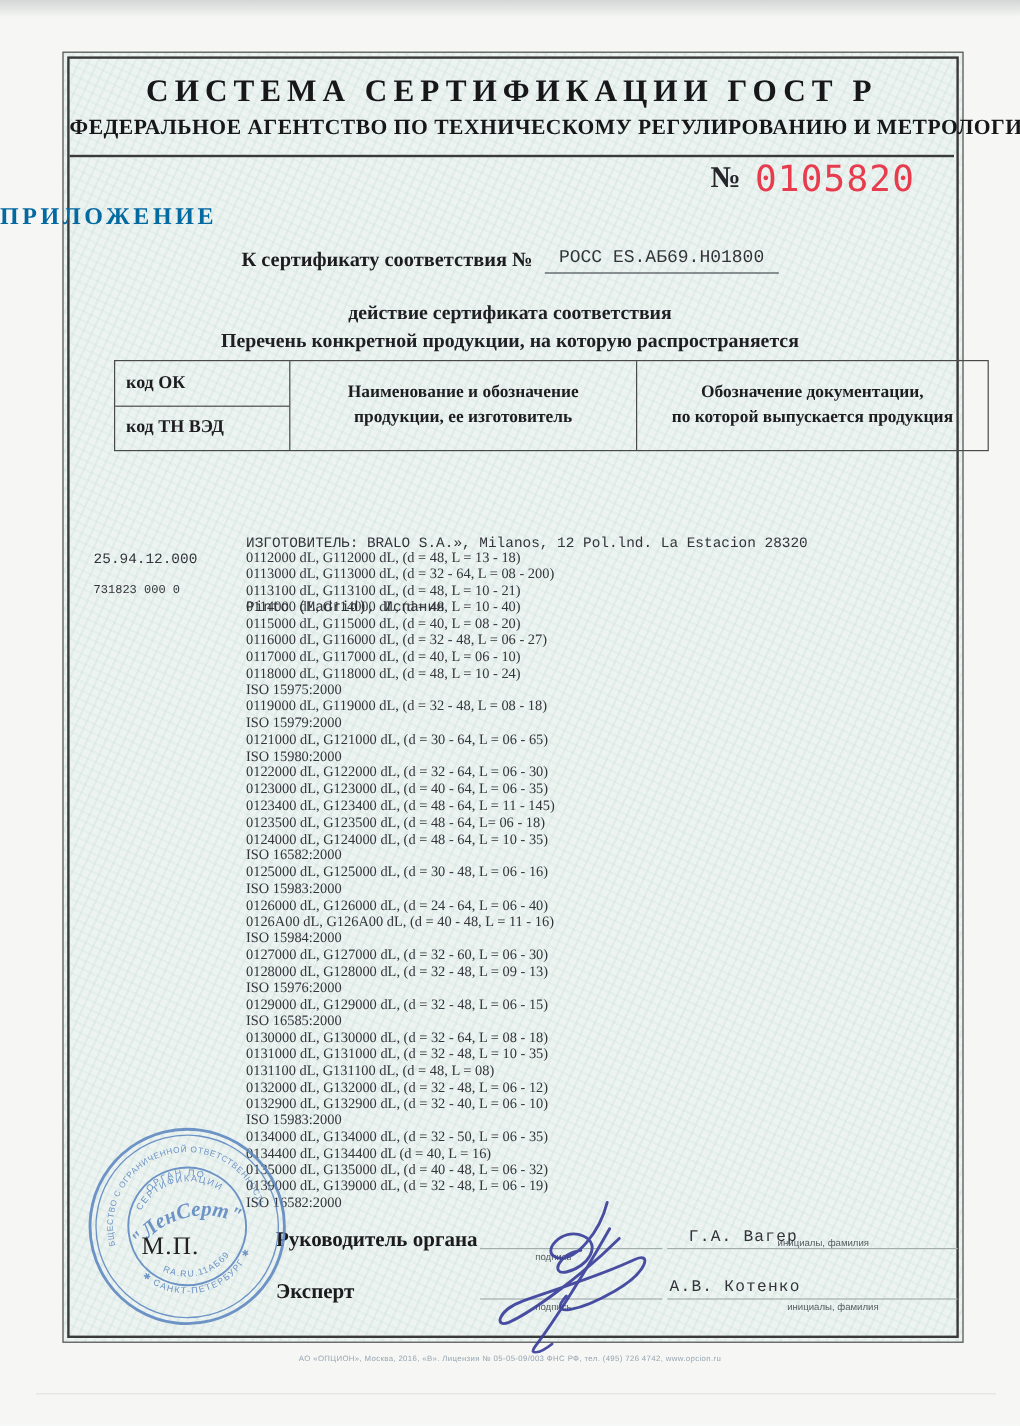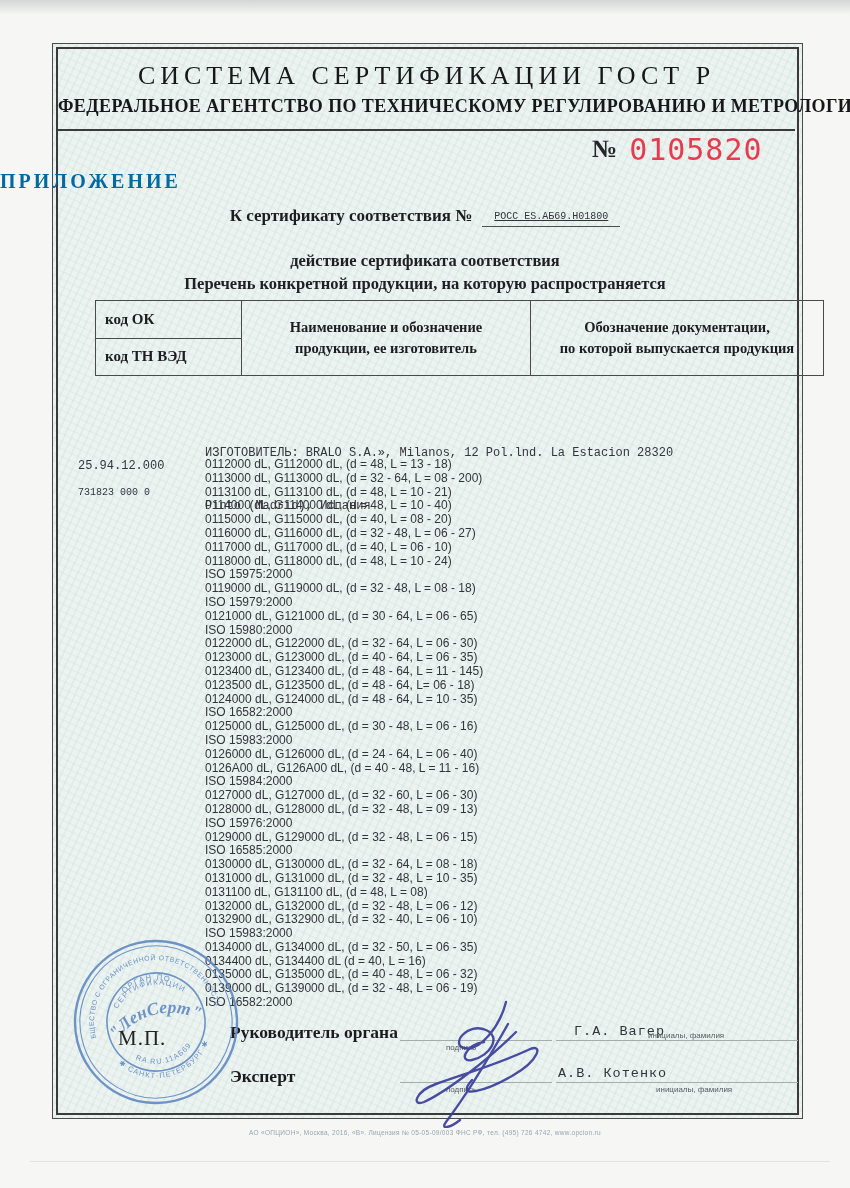--- a/index.html
+++ b/index.html
@@ -19,53 +19,53 @@
     background-image:
       repeating-linear-gradient(115deg, rgba(186,214,206,.20) 0 2px, rgba(0,0,0,0) 2px 7px),
       repeating-linear-gradient(25deg, rgba(186,214,206,.15) 0 2px, rgba(0,0,0,0) 2px 7px);
   }
   .frame::before{content:"";position:absolute;inset:3px;border:2px solid #3a3a3a;pointer-events:none;}
 
   .header-band{
     position:absolute;left:58px;top:49px;width:737px;height:80px;
     border-bottom:2.5px solid #3a3a3a;text-align:center;
   }
-  .header-title{margin-top:12px;font-size:26px;font-weight:normal;letter-spacing:5px;white-space:nowrap;color:#17171a;}
+  .header-title{margin-top:12px;font-size:26px;font-weight:bold;letter-spacing:5px;white-space:nowrap;color:#17171a;}
   .header-subtitle{margin-top:5px;font-size:18px;font-weight:bold;letter-spacing:.4px;white-space:nowrap;color:#17171a;}
 
   .doc-number{position:absolute;left:592px;top:135px;display:flex;align-items:flex-start;gap:12px;}
   .doc-number .no{font-size:25px;font-weight:bold;color:#26262a;}
   .doc-number .digits{font-family:"DejaVu Sans Mono",monospace;font-size:30px;letter-spacing:1px;color:#e73c4e;margin-top:-3px;}
 
   .appendix-title{position:absolute;left:0;top:170px;width:100%;text-align:left;
     font-size:20px;font-weight:bold;letter-spacing:3px;color:#0369a1;}
 
   .cert-row{position:absolute;left:0;top:206px;width:100%;display:flex;justify-content:center;align-items:flex-end;gap:10px;}
   .cert-label{font-size:17px;font-weight:bold;padding-bottom:1px;}
-  .cert-value{font-family:"Liberation Mono",monospace;font-size:10px;color:#33343a;
-    padding:0 12px 4px 12px;border-bottom:1.5px solid #4a4f52;text-decoration:underline;}
+  .cert-value{font-family:"Liberation Mono",monospace;font-size:15px;color:#33343a;
+    padding:0 12px 4px 12px;border-bottom:1.5px solid #4a4f52;}
 
   .purpose{position:absolute;left:0;top:249px;width:100%;text-align:center;
     font-size:16.5px;font-weight:bold;line-height:23px;color:#202024;}
 
   .ptable{position:absolute;left:63px;top:300px;width:727px;height:74px;border:1.5px solid #4a4a4a;display:flex;margin-left:32px;}
   .ptable .c1{width:145px;border-right:1px solid #4a4a4a;display:flex;flex-direction:column;}
   .ptable .c1 .cell{flex:1;display:flex;align-items:center;padding-left:9px;font-size:15px;font-weight:bold;}
   .ptable .c1 .cell.top{border-bottom:1px solid #4a4a4a;}
   .ptable .c2{width:288px;border-right:1px solid #4a4a4a;}
   .ptable .c3{flex:1;}
   .ptable .c2,.ptable .c3{display:flex;flex-direction:column;justify-content:center;text-align:center;
     font-size:14.5px;font-weight:bold;line-height:21px;}
 
   .mono{font-family:"Liberation Mono",monospace;color:#33343a;}
   .manufacturer{position:absolute;left:205px;top:410px;font-size:12px;line-height:17.5px;white-space:pre;}
   .code-ok{position:absolute;left:78px;top:459px;font-size:12px;}
   .code-tnved{position:absolute;left:78px;top:487px;font-size:10px;}
   .product-list{position:absolute;left:205px;top:458px;}
-  .product-line{height:13.8px;line-height:13.8px;font-size:12px;white-space:pre;font-family:Liberation Sans, sans-serif;color:#33343a;}
+  .product-line{height:13.8px;line-height:13.8px;font-size:12px;white-space:pre;font-family:Liberation Serif, serif;color:#33343a;}
 
   .sig-role{position:absolute;font-size:17.5px;font-weight:bold;color:#1b1b1e;}
   .sig-line{position:absolute;height:1px;background:#a3aeac;}
   .sig-caption{position:absolute;font-family:"Liberation Sans",sans-serif;font-size:8px;color:#565d60;}
   .sig-name{position:absolute;font-size:13.5px;letter-spacing:1px;}
 
   .ink{position:absolute;left:388px;top:988px;}
   .stamp{position:absolute;left:70px;top:936px;transform:rotate(-14deg);opacity:.88;}
   .mp-label{position:absolute;left:118px;top:1026px;font-size:21px;color:#222;letter-spacing:1px;}
 

